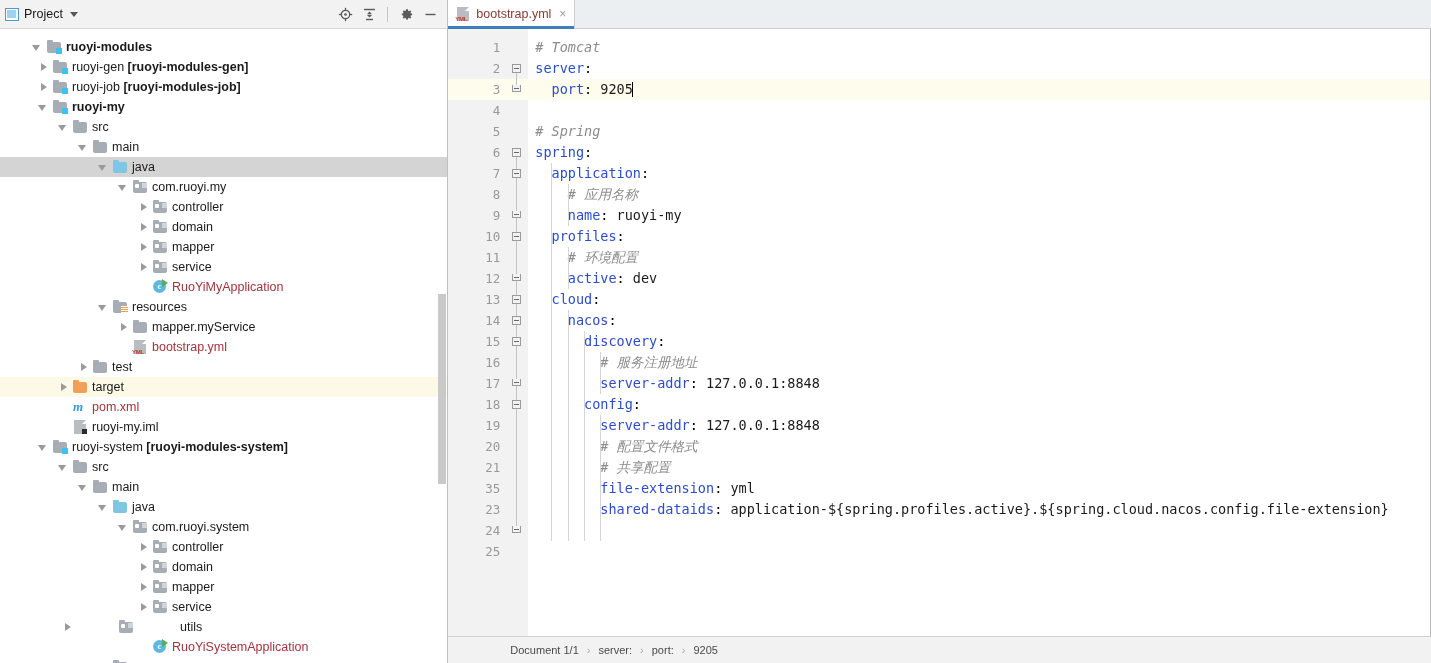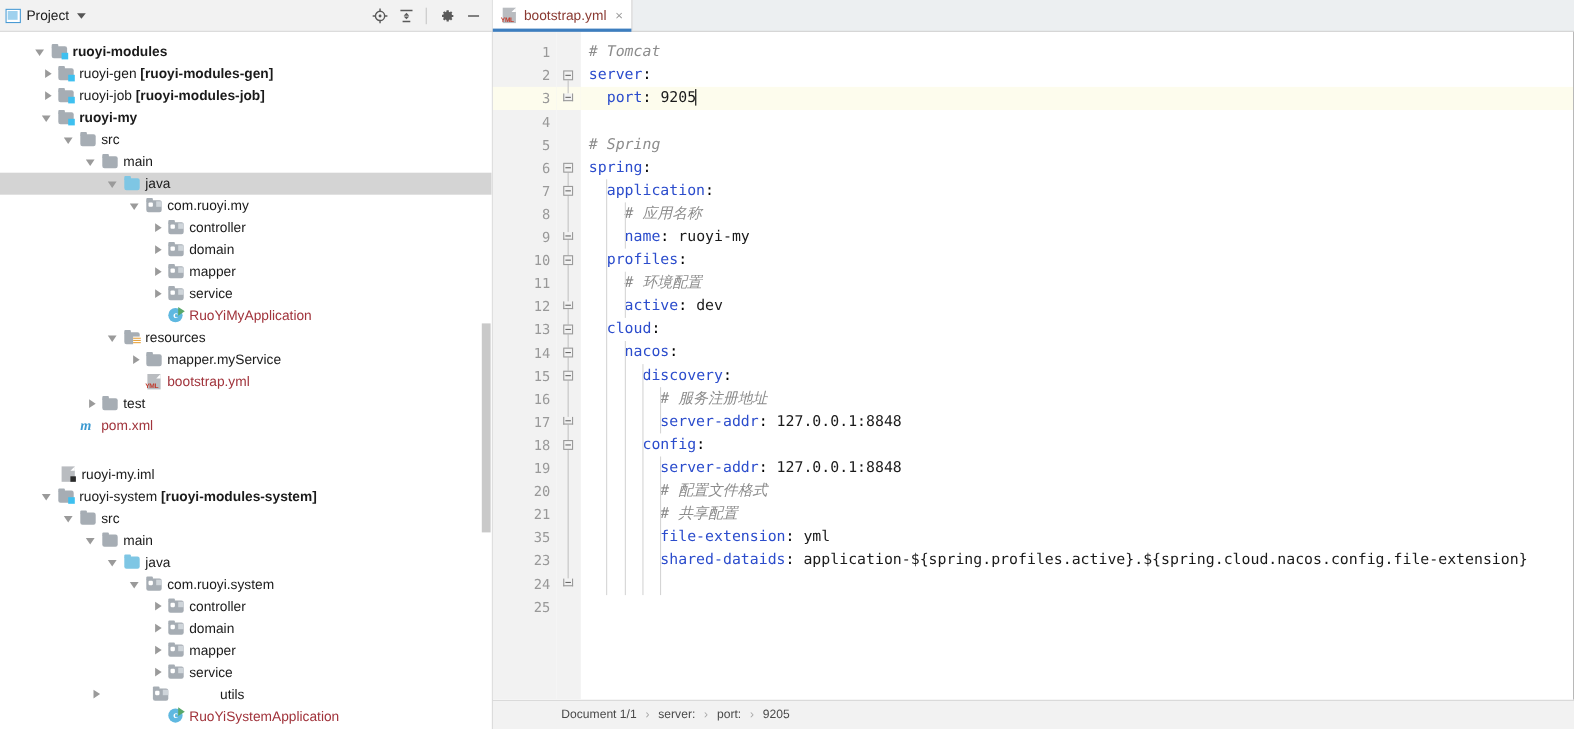--- a/index.html
+++ b/index.html
@@ -501,28 +501,36 @@
             <span class="tlabel c-red">bootstrap.yml</span>
           </div>
           <div class="trow" style="padding-left: 78px;">
             <span class="twist closed"></span>
             <span class="ticon folder-gray">
               <span class="f-tab"></span>
               <span class="f-base"></span>
             </span>
             <span class="tlabel c-dark">test</span>
           </div>
+          <div class="trow hl" style="padding-left: 58px;">
+            <span class="twist closed"></span>
+            <span class="ticon folder-orange">
+              <span class="f-tab"></span>
+              <span class="f-base"></span>
+            </span>
+            <span class="tlabel c-dark">target</span>
+          </div>
           <div class="trow" style="padding-left: 58px;">
             <span class="twist"></span>
             <span class="ticon">
               <span class="ico-maven">m</span>
             </span>
             <span class="tlabel c-red">pom.xml</span>
           </div>
-          <div class="trow" style="padding-left: 40px; margin-top: 24px;">
+          <div class="trow" style="padding-left: 58px;">
             <span class="twist"></span>
             <span class="ticon">
               <span class="ico-file"></span>
               <span class="iml-dot"></span>
             </span>
             <span class="tlabel c-dark">ruoyi-my.iml</span>
           </div>
           <div class="trow" style="padding-left: 38px;">
             <span class="twist open"></span>
             <span class="ticon folder-gray">
@@ -599,21 +607,21 @@
           <div class="trow" style="padding-left: 138px;">
             <span class="twist closed"></span>
             <span class="ticon folder-gray">
               <span class="f-tab"></span>
               <span class="f-base"></span>
               <span class="pkg-dot"></span>
               <span class="pkg-sq"></span>
             </span>
             <span class="tlabel c-dark">service</span>
           </div>
-          <div class="trow" style="padding-left: 82px; gap: 42px;">
+          <div class="trow" style="padding-left: 62px; gap: 42px;">
             <span class="twist closed"></span>
             <span class="ticon folder-gray">
               <span class="f-tab"></span>
               <span class="f-base"></span>
               <span class="pkg-dot"></span>
               <span class="pkg-sq"></span>
             </span>
             <span class="tlabel c-dark">utils</span>
           </div>
           <div class="trow" style="padding-left: 138px;">

